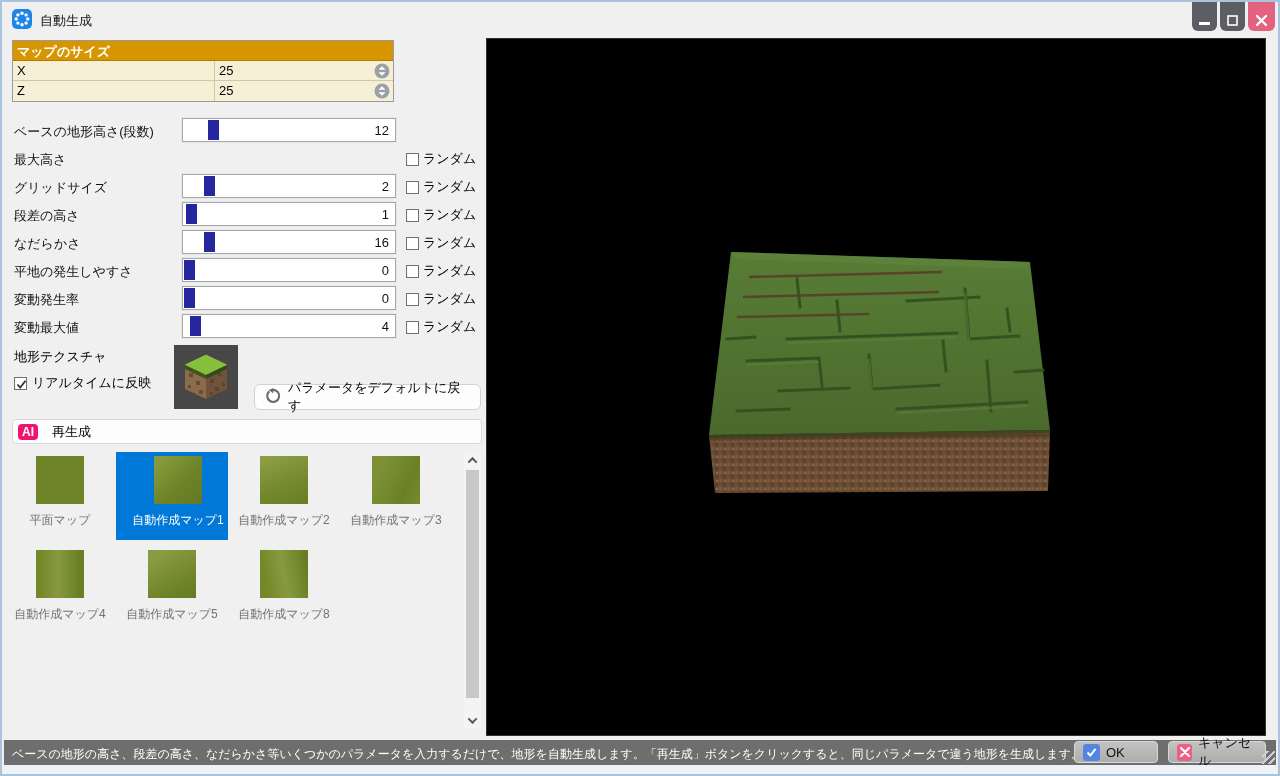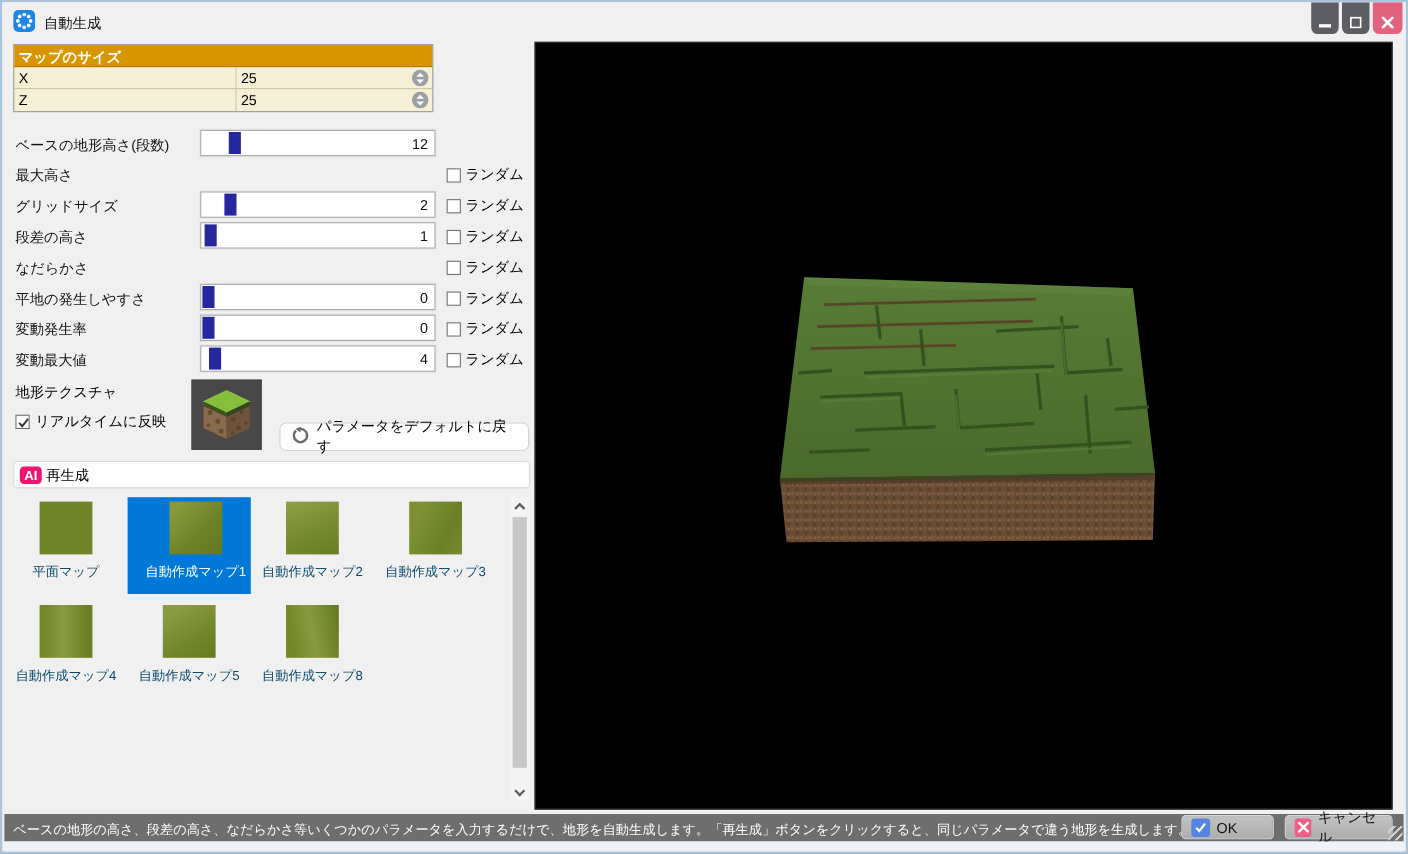--- a/index.html
+++ b/index.html
@@ -45,31 +45,31 @@
   .tex-label { position:absolute; left:10px; top:311px; font-size:13px; }
   .tex-img { position:absolute; left:170px; top:308px; width:64px; height:64px; background:#474747; }
   .realtime { position:absolute; left:10px; top:337px; display:flex; align-items:center; gap:5px;
               font-size:13px; cursor:pointer; }
   .cbox-checked { width:13px; height:13px; background:#fff; border:1px solid #707070; position:relative; }
   .cbox-checked svg { position:absolute; left:0px; top:0px; }
   .reset-btn { position:absolute; left:250px; top:347px; width:227px; height:26px; background:#fdfdfd;
                border:1px solid #d2d2d2; border-radius:6px; display:flex; align-items:center; gap:7px;
                padding:0 10px; font-size:13px; cursor:pointer; }
   .ai-btn { position:absolute; left:8px; top:382px; width:470px; height:25px; background:#fdfdfd;
-            border:1px solid #d8d8d8; border-radius:4px; display:flex; align-items:center; gap:4px;
+            border:1px solid #d8d8d8; border-radius:4px; display:flex; align-items:center; gap:14px;
             padding:0 5px; font-size:13px; cursor:pointer; }
   .ai-badge { background:#ef156f; color:#fff; font-weight:bold; font-size:12px; border-radius:4px;
               padding:2px 4px; line-height:1; }
 
   
   .map-list { position:absolute; left:0; top:415px; width:452px; height:276px; display:grid;
               grid-template-columns:repeat(4,112px); grid-auto-rows:94px; }
   .mitem { width:112px; height:88px; text-align:center; cursor:pointer; }
   .mitem .mthumb { width:48px; height:48px; margin:4px auto 8px; }
-  .mitem .mname { font-size:12px; color:#0c4a6e; white-space:nowrap; }
+  .mitem .mname { font-size:12px; color:#737373; white-space:nowrap; }
   .mitem.sel { background:#0078d7;padding-left:12px; }
   .mitem.sel .mname { color:#fff; }
   .g-flat { background:#6f8428; }
   .g1 { background:linear-gradient(135deg,#879a3e 10%,#6f8428 55%,#647a22 95%); }
   .g2 { background:linear-gradient(160deg,#8d9f45 5%,#74882c 60%,#697e24); }
   .g3 { background:linear-gradient(115deg,#7d9134 20%,#6b8026 70%,#768a30); }
   .g4 { background:linear-gradient(90deg,#748829 10%,#879a40 45%,#6b8024 90%); }
   .g5 { background:linear-gradient(150deg,#8a9c42 15%,#71852a 65%,#667b21); }
   .g6 { background:linear-gradient(125deg,#82953a,#6b8026 55%,#748829); }
   .g7 { background:linear-gradient(100deg,#7f9236 20%,#697e22 75%); }
@@ -207,20 +207,24 @@
         <div class="sthumb" style="left: calc(0.94% + 1px);"></div>
         <span class="sval">1</span>
       </div>
       <label class="rand">
           <span class="cbox"></span>
           <span>ランダム</span>
         </label>
     </div>
     <div class="srow" style="top:193px">
       <span class="slabel">なだらかさ</span>
+      <div class="slider">
+        <div class="sthumb" style="left: calc(9.4% + 1px);"></div>
+        <span class="sval">16</span>
+      </div>
       <label class="rand">
           <span class="cbox"></span>
           <span>ランダム</span>
         </label>
     </div>
     <div class="srow" style="top:221px">
       <span class="slabel">平地の発生しやすさ</span>
       <div class="slider">
         <div class="sthumb" style="left: calc(0% + 1px);"></div>
         <span class="sval">0</span>

